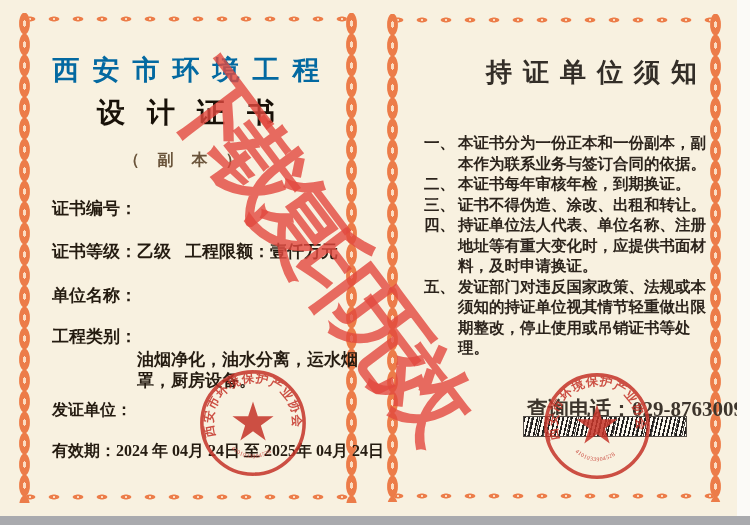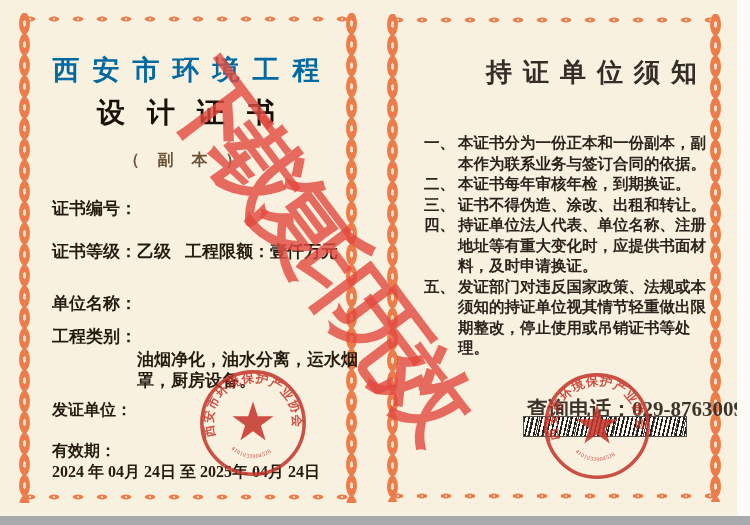--- a/index.html
+++ b/index.html
@@ -52,21 +52,21 @@
     font-size:16px;font-weight:bold;letter-spacing:7px;color:#6a543a;z-index:2;
   }
   .field{
     left:52px;font-size:17px;font-weight:bold;color:#241b10;
     white-space:nowrap;z-index:2;display:flex;
   }
   .field .lbl{flex:0 0 auto;}
   .field .val2{margin-left:14px;}
   .field.wrap{white-space:normal;}
   .field.wrap .val{width:224px;line-height:21px;margin-top:24px;}
-  .field.small{font-size:16px;flex-direction:column;}
+  .field.small{font-size:16px;}
   
   .notice-title{
     left:400px;top:55px;width:308px;text-align:right;
     font-size:26px;font-weight:bold;letter-spacing:11px;color:#332e28;
     text-indent:11px;white-space:nowrap;z-index:2;
   }
   .notices{
     left:424px;top:133px;width:290px;z-index:2;
   }
   .notice-row{display:flex;font-size:15.5px;font-weight:bold;color:#2c241c;line-height:20.5px;}
@@ -126,21 +126,21 @@
   <span class="lbl">证书编号：</span>
 </div>
 
 <div class="abs field" style="top:240px;">
   <span class="lbl">证书等级：</span>
   <span class="val">乙级</span>
   <span class="lbl val2">工程限额：</span>
   <span class="val">壹仟万元</span>
 </div>
 
-<div class="abs field" style="top:292px;">
+<div class="abs field" style="top:284px;">
   <span class="lbl">单位名称：</span>
 </div>
 
 <div class="abs field wrap" style="top:325px;font-family:Liberation Serif, serif;">
   <span class="lbl">工程类别：</span>
   <span class="val">油烟净化，油水分离，运水烟罩，厨房设备。</span>
 </div>
 
 <div class="abs field small" style="top:400px;">
   <span class="lbl">发证单位：</span>

